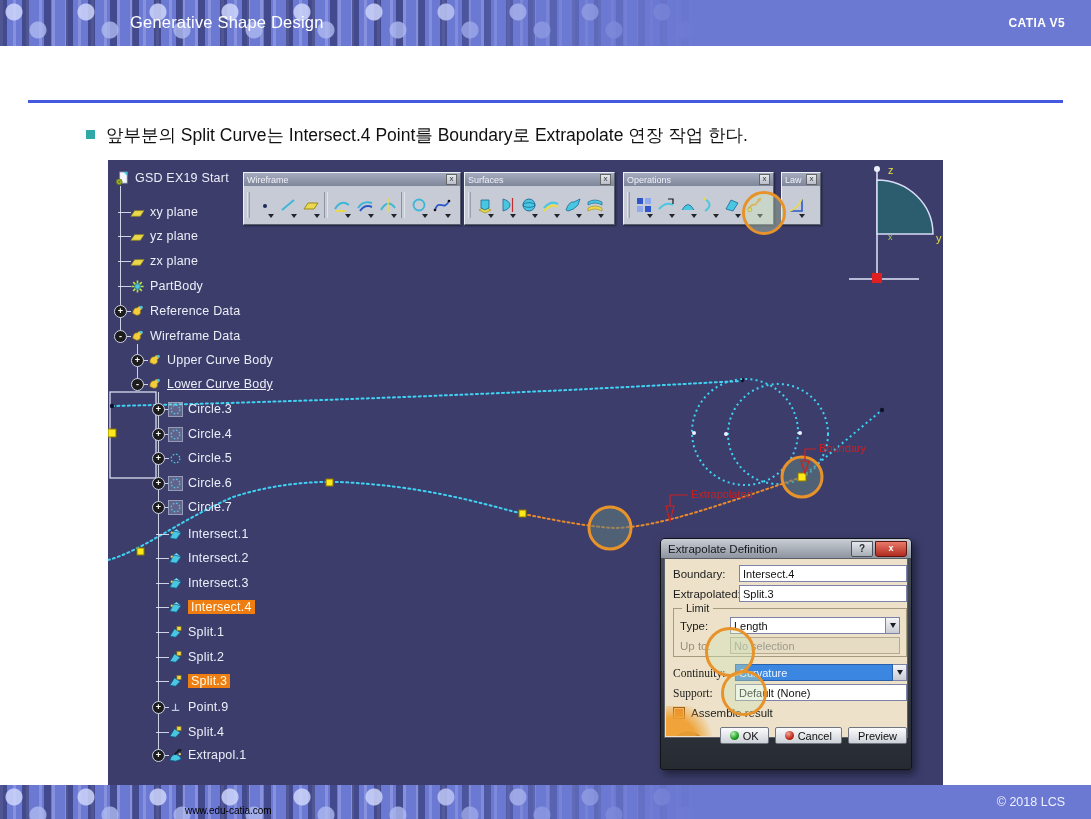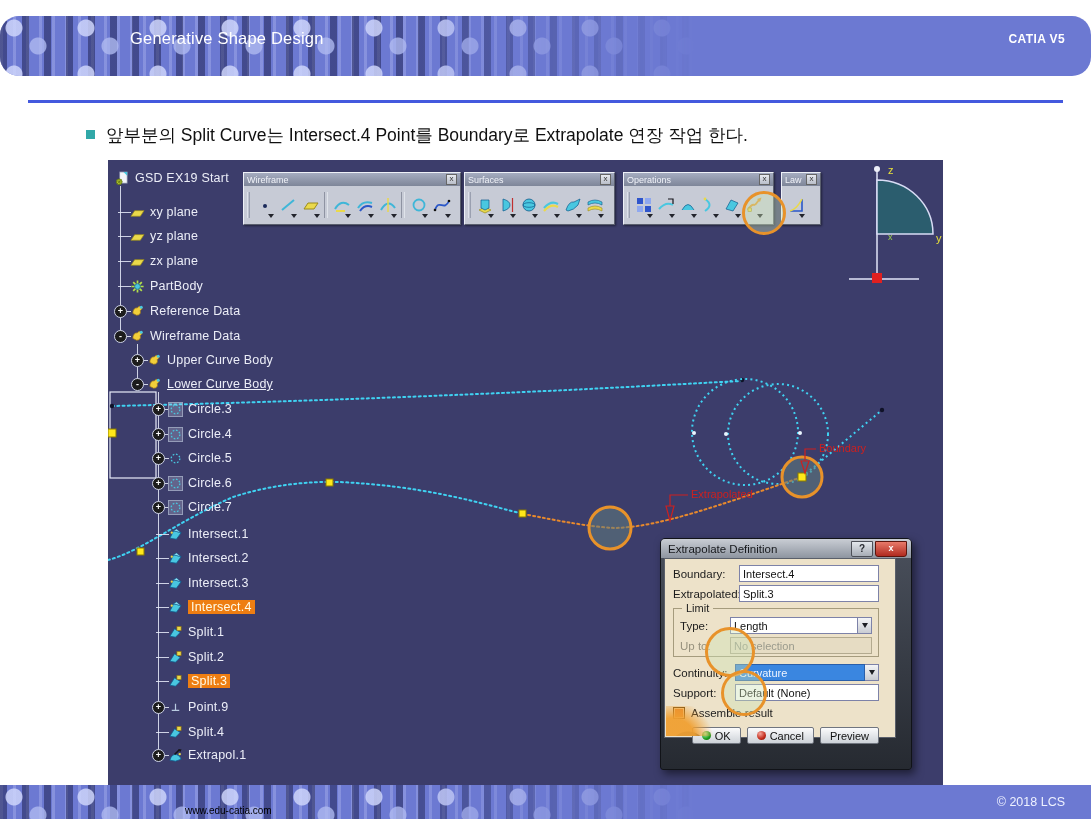--- a/index.html
+++ b/index.html
@@ -1,20 +1,20 @@
 <!DOCTYPE html>
 <html><head>
 <meta charset="utf-8">
 <style>
   html,body{margin:0;padding:0;background:#e8e8e8;}
   .slide{position:relative;width:1091px;height:819px;background:#ffffff;overflow:hidden;
          font-family:"Liberation Sans",sans-serif;}
   
   .band{position:absolute;left:0;width:1091px;background:#6C79D2;overflow:hidden;}
-  .band.hdr{top:16px;height:60px;border-radius:19px;}
+  .band.hdr{top:0;height:46px;}
   .band.ftr{top:785px;height:34px;}
   .band-pattern{position:absolute;left:0;top:0;height:100%;width:66%;
      background:
        radial-gradient(circle 9px at 14px 12px, rgba(205,212,250,.85) 0 8px, transparent 9px),
        radial-gradient(circle 9px at 38px 30px, rgba(175,185,240,.8) 0 8px, transparent 9px),
        repeating-linear-gradient(90deg, rgba(25,28,72,.5) 0 7px, rgba(110,122,215,0) 7px 22px),
        repeating-linear-gradient(90deg, rgba(185,193,245,.35) 0 3px, transparent 3px 13px);
      background-size:72px 46px,72px 46px,auto,auto;
      -webkit-mask-image:linear-gradient(90deg,#000 55%,transparent 97%);
      mask-image:linear-gradient(90deg,#000 55%,transparent 97%);}
@@ -74,25 +74,25 @@
   .dlg{position:absolute;left:552px;top:378px;width:250px;height:230px;z-index:20;
        background:linear-gradient(#4a505c,#262a31);border:1px solid #111318;border-radius:5px 5px 3px 3px;
        box-shadow:3px 4px 9px rgba(0,0,0,.5);}
   .dlg-titlebar{height:19px;display:flex;align-items:center;padding:0 4px 0 7px;border-radius:4px 4px 0 0;
        background:linear-gradient(#C9CDD4,#8E95A0);color:#16181C;font-size:11.5px;}
   .dlg-tbtns{margin-left:auto;display:flex;gap:2px;}
   .dlg-help{width:20px;height:14px;background:linear-gradient(#E3E7EC,#A7ADB6);border:1px solid #4c4f57;
        border-radius:0 0 2px 2px;color:#2a2d33;font-size:10px;font-weight:bold;line-height:13px;text-align:center;}
   .dlg-close{width:30px;height:14px;background:linear-gradient(#E87A6A,#B02A1F);border:1px solid #5c140c;
        border-radius:0 0 3px 3px;color:#fff;font-size:9px;font-weight:bold;line-height:13px;text-align:center;}
-  .dlg-body{position:relative;margin:0 15px 3px 3px;height:180px;background:#EDE2C9;border:1px solid #5a5f6a;
-       padding:6px 16px 4px 8px;box-sizing:border-box;}
+  .dlg-body{position:relative;margin:0 3px 3px 3px;height:180px;background:#EDE2C9;border:1px solid #5a5f6a;
+       padding:6px 0 4px 8px;box-sizing:border-box;}
   .drow{display:flex;align-items:center;height:17px;margin-bottom:3px;}
   .dlab{font-size:11.5px;color:#1c1c1c;flex:0 0 auto;}
-  .dlab.w66{width:66px;} .dlab.w50{width:50px;} .dlab.w62{width:62px;}
+  .dlab.w66{width:66px;} .dlab.w50{width:50px;} .dlab.w62{width:62px;font-family:Liberation Serif, serif;}
   .dlab.dis{color:#97917d;}
   .fld{flex:1;height:15px;background:#fff;border:1px solid #7d82a8;font-size:11px;color:#111;
        padding:0 3px;display:flex;align-items:center;overflow:hidden;white-space:nowrap;}
   .fld.dis{background:#E6DCC3;border-color:#B3AA8F;color:#9a9a8c;}
   .fld.sel{background:#3A86E0;border-color:#2A5FAA;color:#EEF4FF;}
   .cmb-btn{width:14px;height:17px;box-sizing:border-box;background:linear-gradient(#F4F5F7,#C9CCD3);
        border:1px solid #7d82a8;border-left:none;display:flex;align-items:center;justify-content:center;flex:0 0 auto;}
   .cmb-btn::after{content:"";border-left:3.5px solid transparent;border-right:3.5px solid transparent;border-top:5px solid #1c1e24;}
   .spin{width:14px;height:17px;box-sizing:border-box;display:flex;flex-direction:column;flex:0 0 auto;}
   .spin span{flex:1;background:linear-gradient(#F4F5F7,#C9CCD3);border:1px solid #7d82a8;border-left:none;

